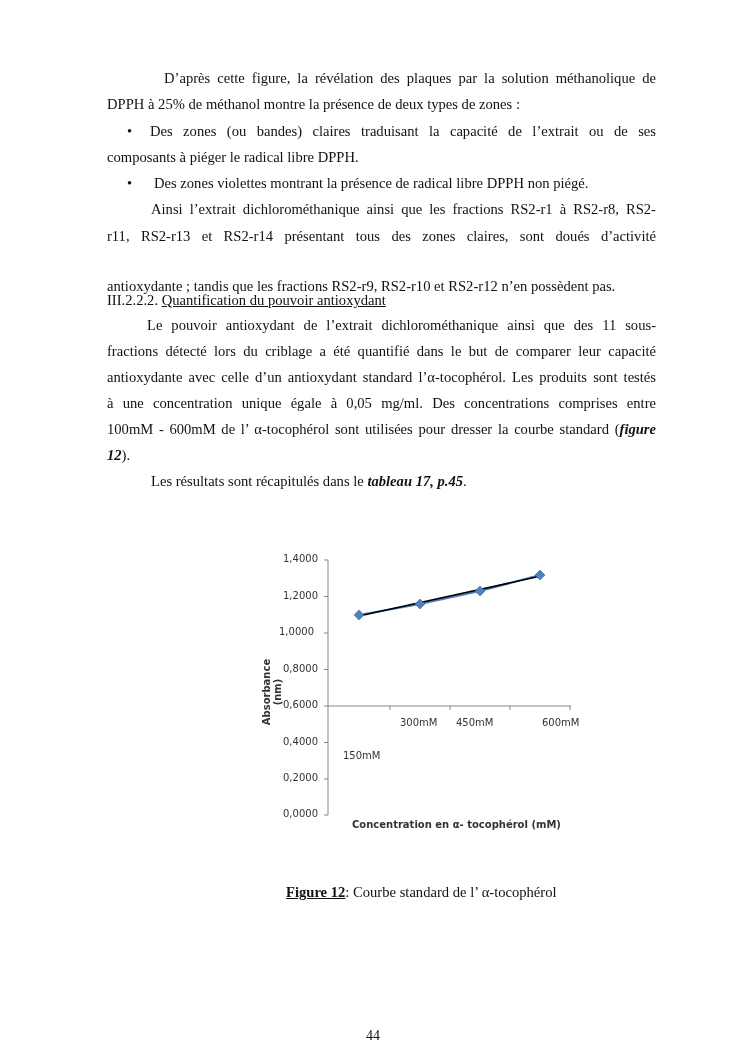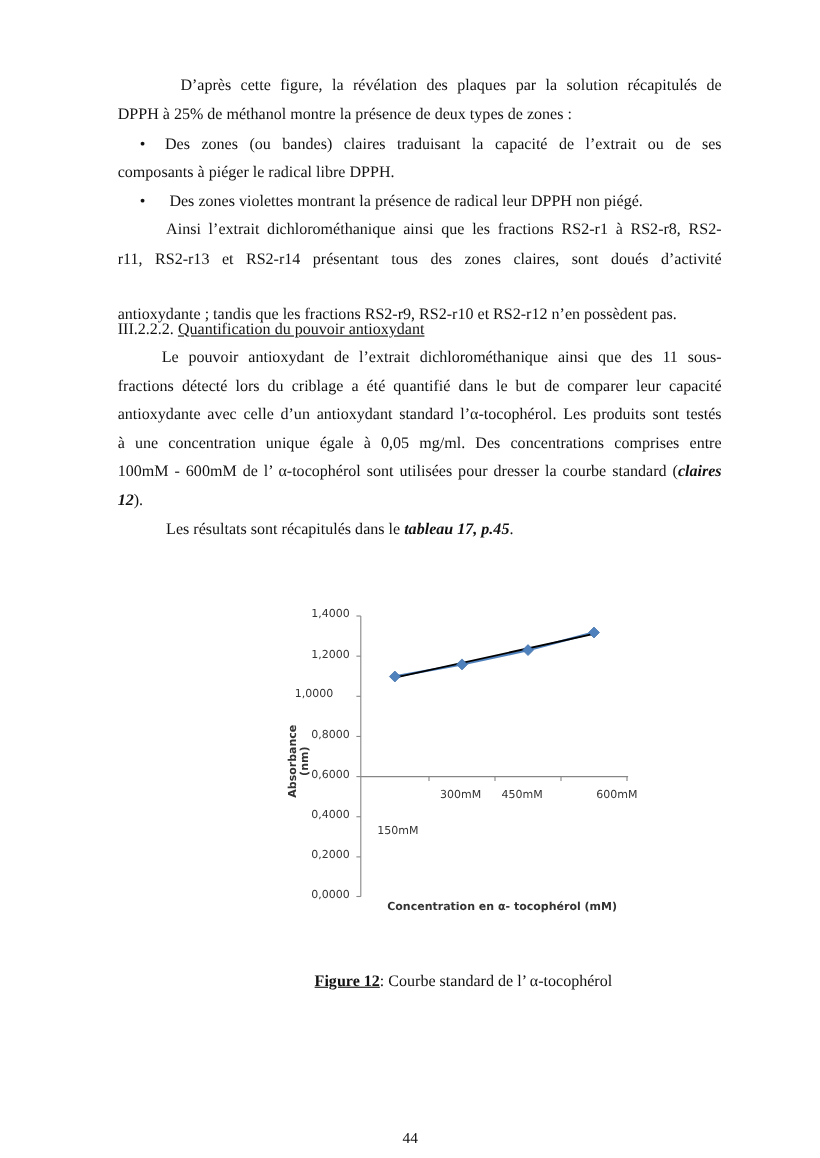--- a/index.html
+++ b/index.html
@@ -13,44 +13,44 @@
   .bullet { position: absolute; font-size: 14.6px; line-height: 18px; }
   .chart { position: absolute; left: 0; top: 0; width: 745px; height: 1053px; }
   .tick-lbl { position: absolute; font-family: "DejaVu Sans", sans-serif; font-size: 10px; color: #333; }
   .ylbl { text-align: right; width: 60px; }
   .caption { position: absolute; left: 286px; top: 884px; font-size: 14.6px; }
   .pagenum { position: absolute; left: 366px; top: 1016px; font-size: 14px; margin-top: 12px; }
 </style>
 </head>
 <body>
 
-<div class="line just" style="top:69px; text-indent:57px;">D’après cette figure, la révélation des plaques par la solution récapitulés de</div>
+<div class="line just" style="top:69px; text-indent:57px;">D’après cette figure, la révélation des plaques par la solution méthanolique de</div>
 <div class="line plain" style="top:95px;">DPPH à 25% de méthanol montre la présence de deux types de zones :</div>
 
 <span class="bullet" style="left:127px; top:122px;">•</span>
 <div class="line" style="left:150px; width:506px; top:122px; text-align:justify; text-align-last:justify; white-space:normal;">Des zones (ou bandes) claires traduisant la capacité de l’extrait ou de ses</div>
 <div class="line plain" style="top:148px;">composants à piéger le radical libre DPPH.</div>
 
 <span class="bullet" style="left:127px; top:174px;">•</span>
-<div class="line" style="left:154px; top:174px;">Des zones violettes  montrant la présence de radical leur DPPH non piégé.</div>
+<div class="line" style="left:154px; top:174px;">Des zones violettes  montrant la présence de radical libre DPPH non piégé.</div>
 
 <div class="line just" style="top:200px; text-indent:44px;">Ainsi l’extrait dichlorométhanique ainsi que les fractions RS2-r1 à RS2-r8, RS2-</div>
 <div class="line just" style="top:227px;">r11, RS2-r13 et RS2-r14 présentant tous des zones claires, sont doués d’activité</div>
 <div class="line plain" style="top:253px;margin-top:24px;">antioxydante ; tandis que les fractions RS2-r9, RS2-r10 et RS2-r12 n’en possèdent pas.</div>
 
 <div class="line plain" style="top:291px;">
   <span>III.2.2.2.</span>
   <u>Quantification du pouvoir antioxydant</u>
 </div>
 
 <div class="line just" style="top:316px; text-indent:40px;">Le pouvoir antioxydant de l’extrait dichlorométhanique ainsi que des 11 sous-</div>
 <div class="line just" style="top:342px;">fractions détecté lors du criblage a été quantifié dans le but de comparer leur capacité</div>
 <div class="line just" style="top:368px;">antioxydante avec celle d’un antioxydant standard l’α-tocophérol. Les produits sont testés</div>
 <div class="line just" style="top:394px;">à une concentration unique égale à 0,05 mg/ml. Des concentrations comprises entre</div>
-<div class="line just" style="top:420px;"><span>100mM - 600mM de l’ α-tocophérol sont utilisées pour dresser la courbe standard (</span><span class="bi">claires</span></div>
+<div class="line just" style="top:420px;"><span>100mM - 600mM de l’ α-tocophérol sont utilisées pour dresser la courbe standard (</span><span class="bi">figure</span></div>
 <div class="line plain" style="top:446px;"><span class="bi">12</span><span>).</span></div>
 
 <div class="line" style="left:151px; top:472px;"><span>Les résultats sont récapitulés dans le </span><span class="bi">tableau 17, p.45</span><span>.</span></div>
 
 <div>
   <svg class="chart" width="745" height="1053" viewBox="0 0 745 1053">
 
     <line x1="328" y1="560" x2="328" y2="815" stroke="#868686" stroke-width="1"></line>
     <g stroke="#868686" stroke-width="1">
       <line x1="324" y1="560" x2="328" y2="560"></line>
@@ -78,21 +78,21 @@
     <g fill="#4f81bd" stroke="#3a6aa5" stroke-width="0.6">
       <polygon points="359,610 364,615 359,620 354,615"></polygon>
       <polygon points="420,599 425,604 420,609 415,604"></polygon>
       <polygon points="480,586 485,591 480,596 475,591"></polygon>
       <polygon points="540,570 545,575 540,580 535,575"></polygon>
     </g>
   </svg>
 
   <div class="tick-lbl ylbl" style="left:258px; top:553px;">1,4000</div>
   <div class="tick-lbl ylbl" style="left:258px; top:590px;">1,2000</div>
-  <div class="tick-lbl ylbl" style="left:243px; top:626px;">1,0000</div>
+  <div class="tick-lbl ylbl" style="left:254px; top:626px;">1,0000</div>
   <div class="tick-lbl ylbl" style="left:258px; top:663px;">0,8000</div>
   <div class="tick-lbl ylbl" style="left:258px; top:699px;">0,6000</div>
   <div class="tick-lbl ylbl" style="left:258px; top:736px;">0,4000</div>
   <div class="tick-lbl ylbl" style="left:258px; top:772px;">0,2000</div>
   <div class="tick-lbl ylbl" style="left:258px; top:808px;">0,0000</div>
 
   <div class="tick-lbl" style="left:227px; top:681px; width:90px; text-align:center; font-weight:bold; transform:rotate(-90deg); transform-origin:center;">Absorbance (nm)</div>
 
   <div class="tick-lbl" style="left:343px; top:750px;">150mM</div>
   <div class="tick-lbl" style="left:400px; top:717px;">300mM</div>

